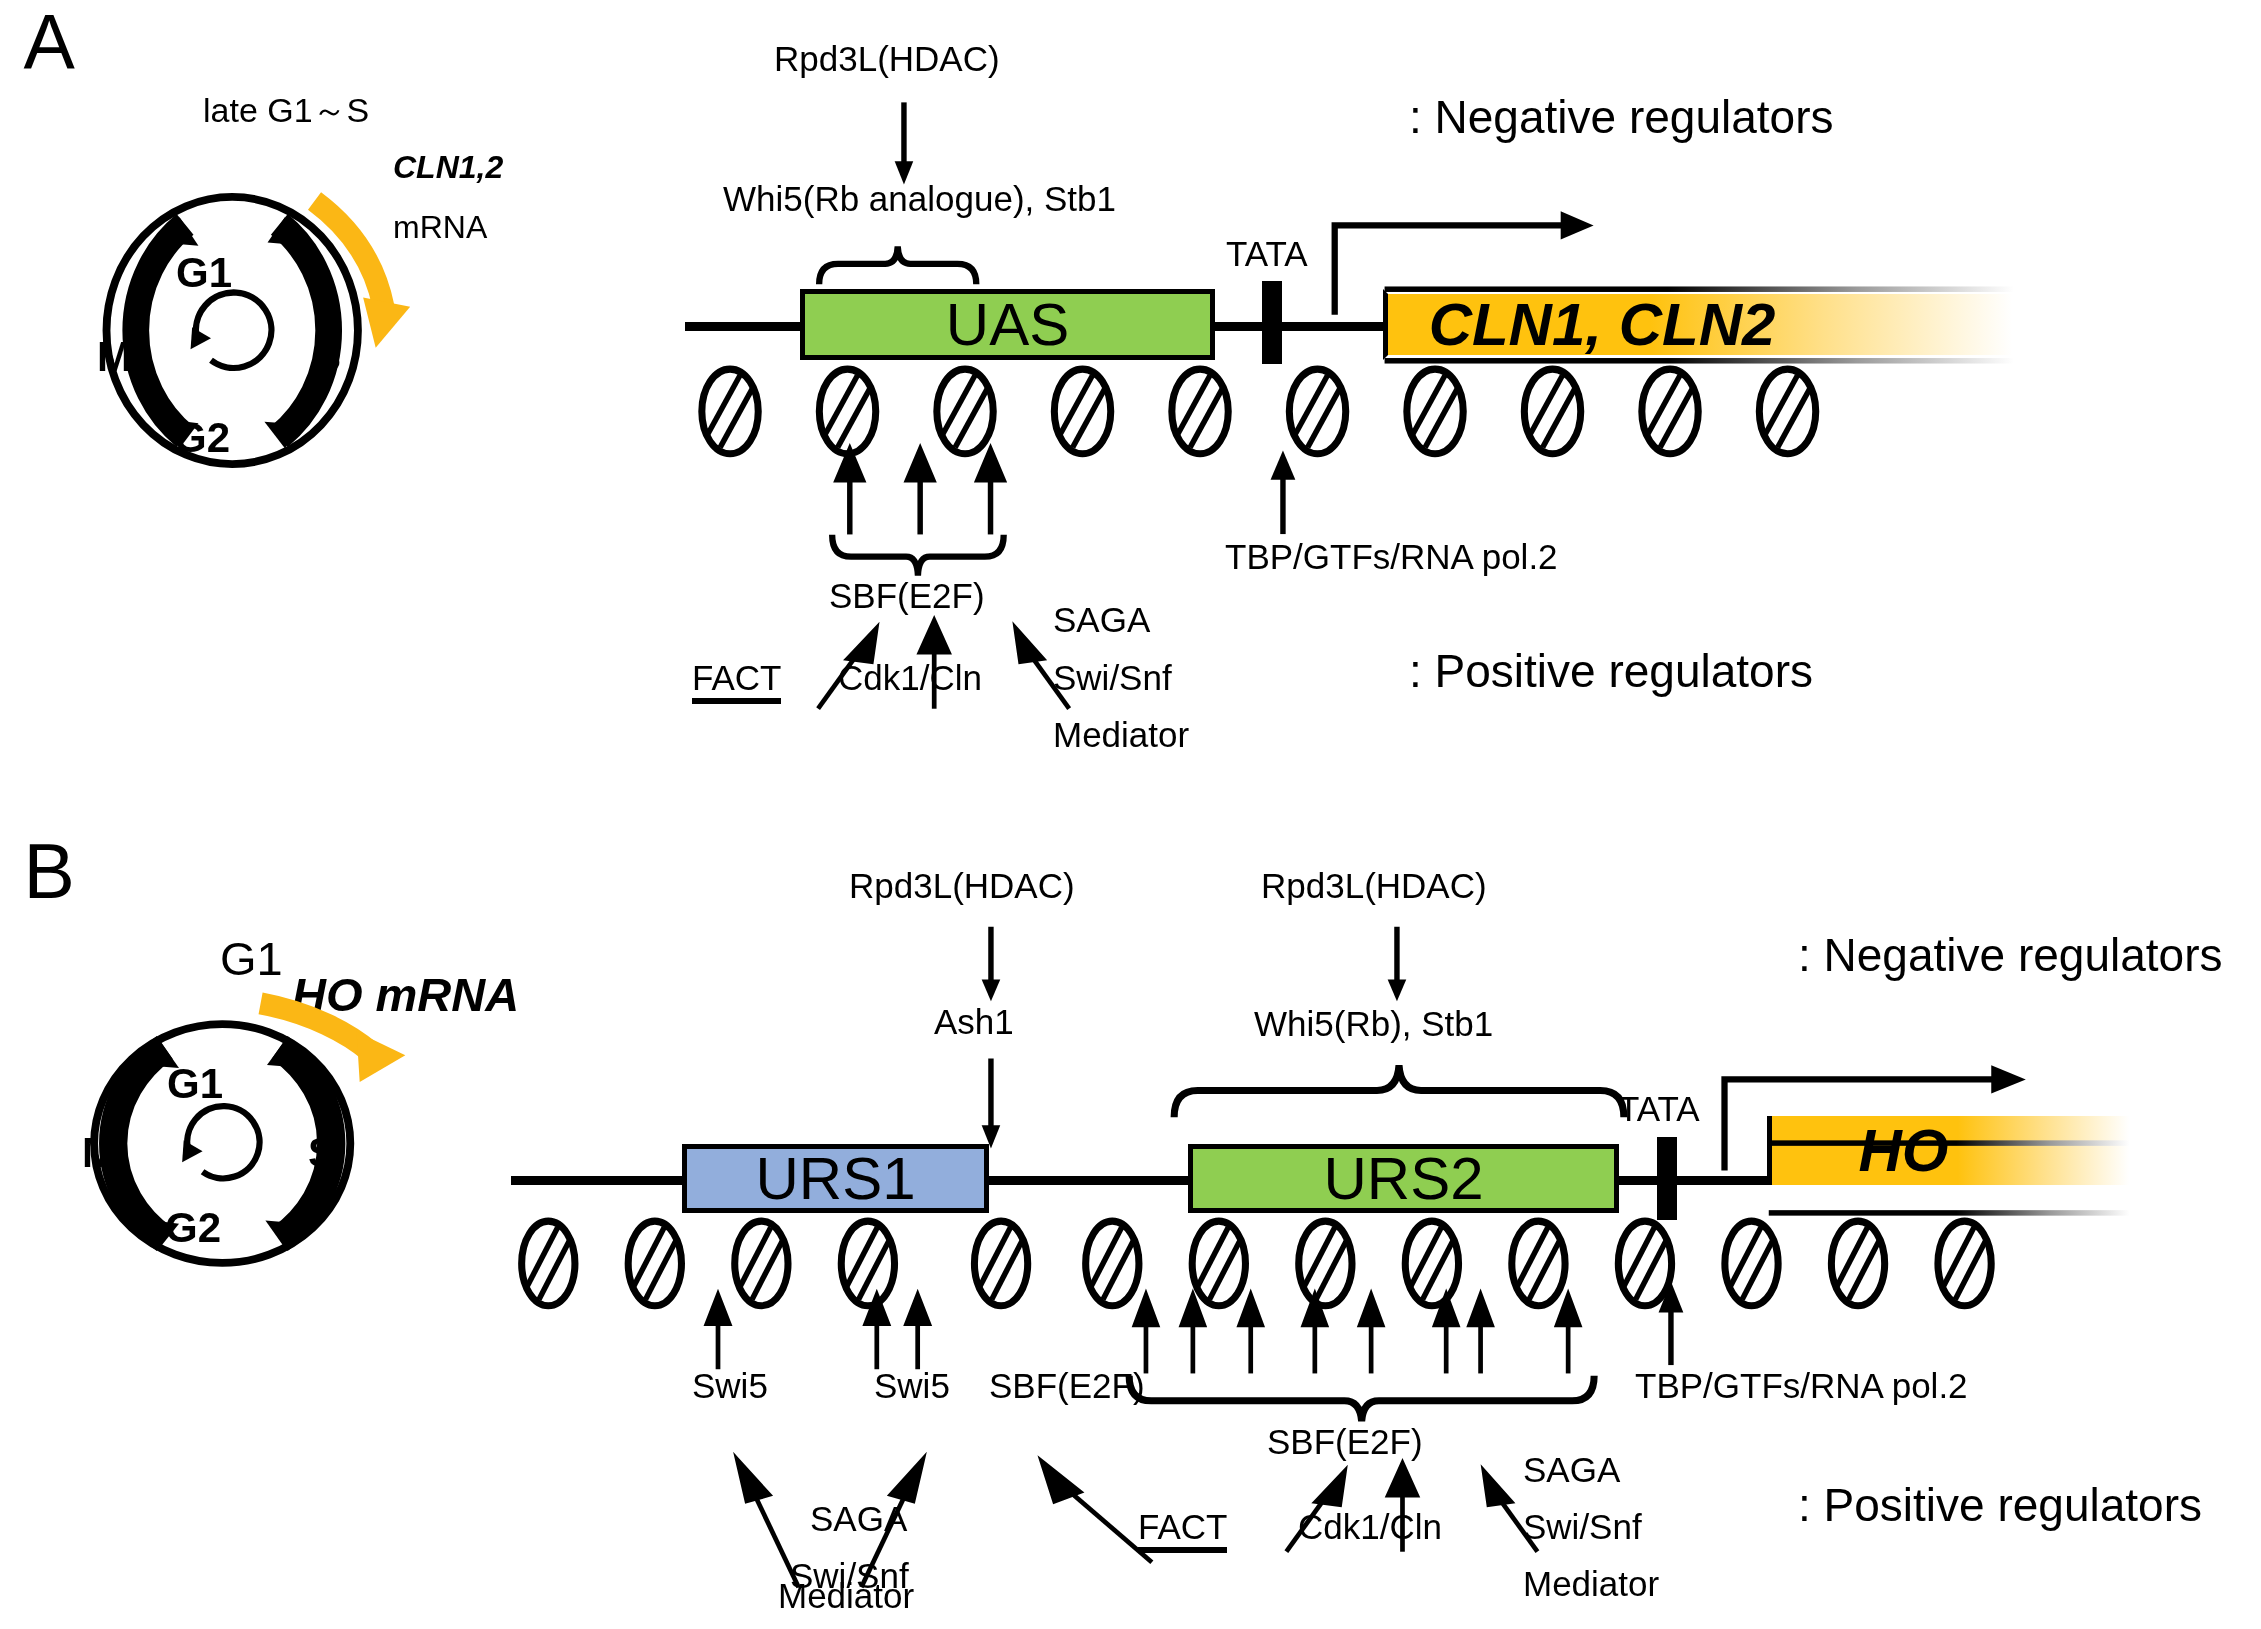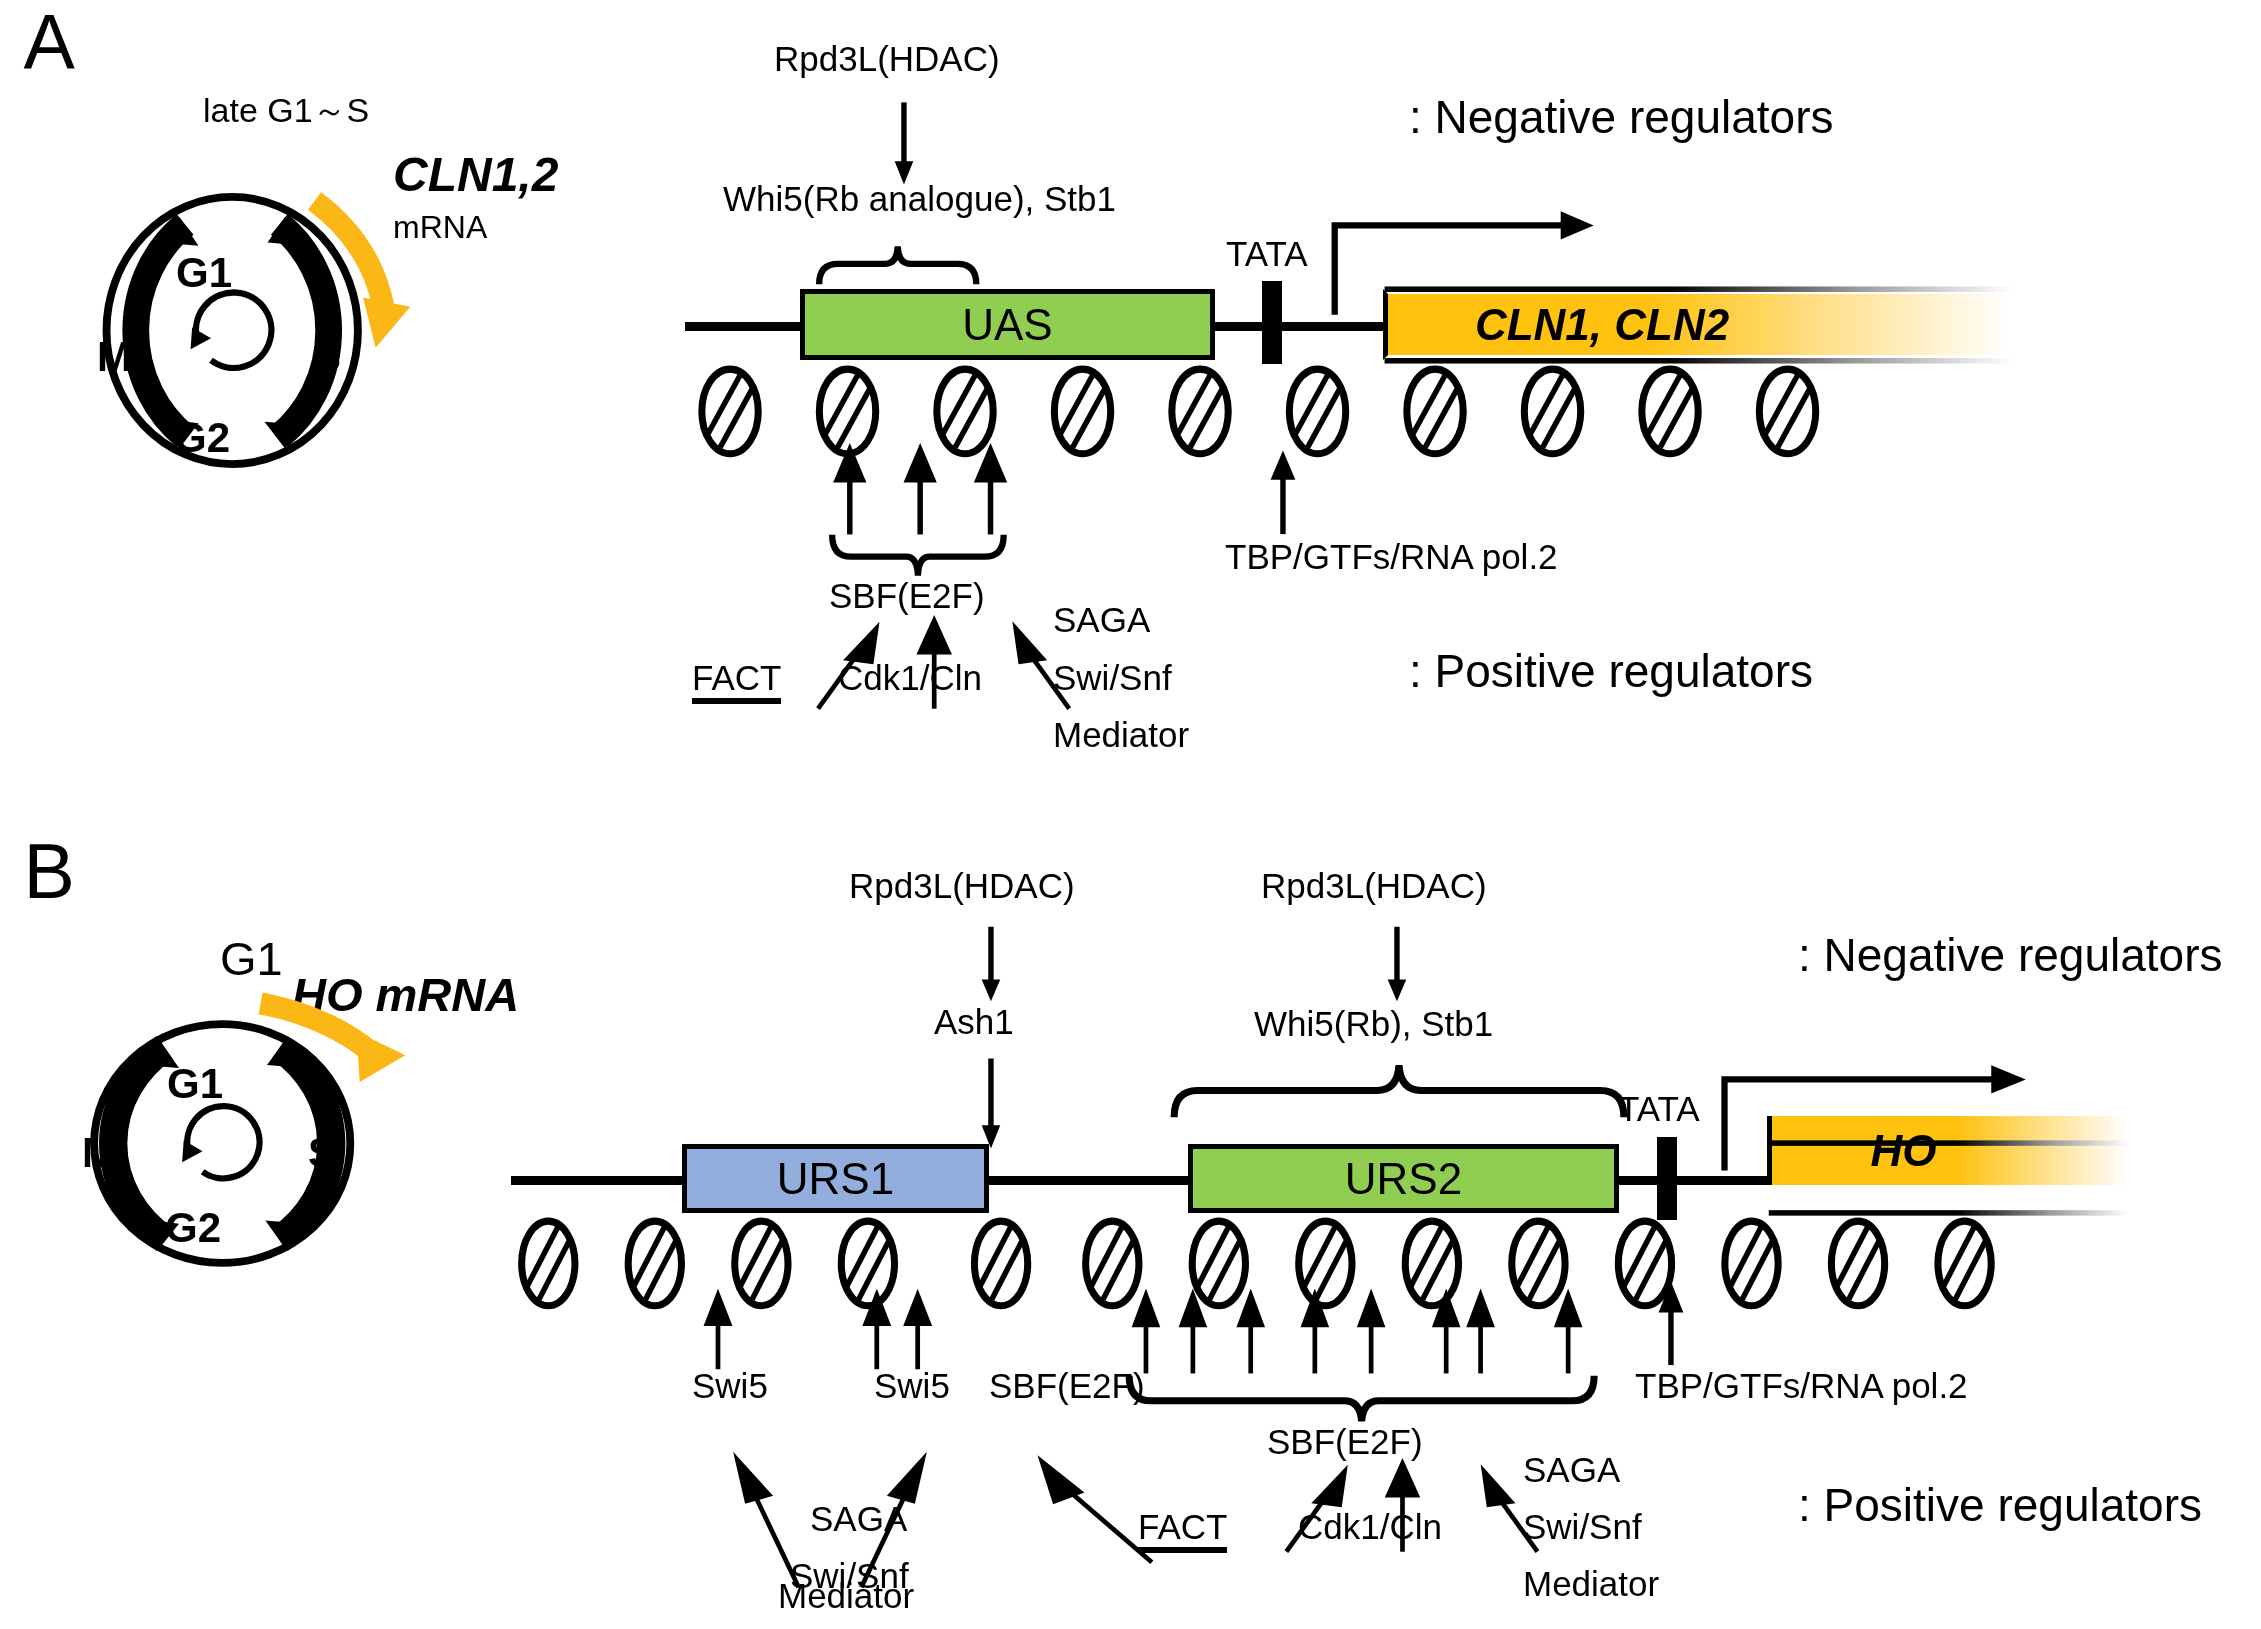--- a/index.html
+++ b/index.html
@@ -5,32 +5,32 @@
   html,body{margin:0;padding:0;background:#ffffff;}
   body{width:2261px;height:1629px;position:relative;overflow:hidden;
        font-family:"Liberation Sans","DejaVu Sans",sans-serif;color:#000;}
   .txt{position:absolute;white-space:nowrap;line-height:1.0;color:#000;}
   .panel-letter{font-size:77px;font-weight:400;}
   .lbl{font-size:35px;}
   .lbl-b{font-size:42px;font-weight:700;}
   .ital{font-style:italic;font-weight:700;}
   .box{position:absolute;box-sizing:border-box;border:5.5px solid #000;
        display:flex;align-items:center;justify-content:center;
-       font-size:44px;}
+       font-size:60px;}
   .dnaline{position:absolute;background:#000;height:9.4px;}
   .vbar{position:absolute;background:#000;}
   svg{position:absolute;overflow:visible;}
 </style>
 </head>
 <body>
 
 <div class="txt panel-letter" style="left:23.6px;top:3.9px;">A</div>
 
 <div class="txt lbl" style="left:203px;top:93px;font-size:34px;">late G1～S</div>
-<div class="txt lbl ital" style="left:393px;top:151px;font-size:48px;">CLN1,2</div>
+<div class="txt lbl ital" style="left:393px;top:151px;font-size:32px;">CLN1,2</div>
 <div class="txt lbl" style="left:393px;top:211px;font-size:32px;">mRNA</div>
 
 <svg width="330" height="283" style="left:79px;top:189px;" viewBox="0 0 420 360">
   <ellipse cx="195" cy="180" rx="160" ry="170" fill="none" stroke="#000" stroke-width="10"></ellipse>
 
   <path d="M 255,45 A 160,170 0 0 1 255,315" fill="none" stroke="#000" stroke-width="34"></path>
 
   <path d="M 135,315 A 160,170 0 0 1 135,45" fill="none" stroke="#000" stroke-width="34"></path>
 
   <polygon points="262,36 288,72 240,68" fill="#000"></polygon>

